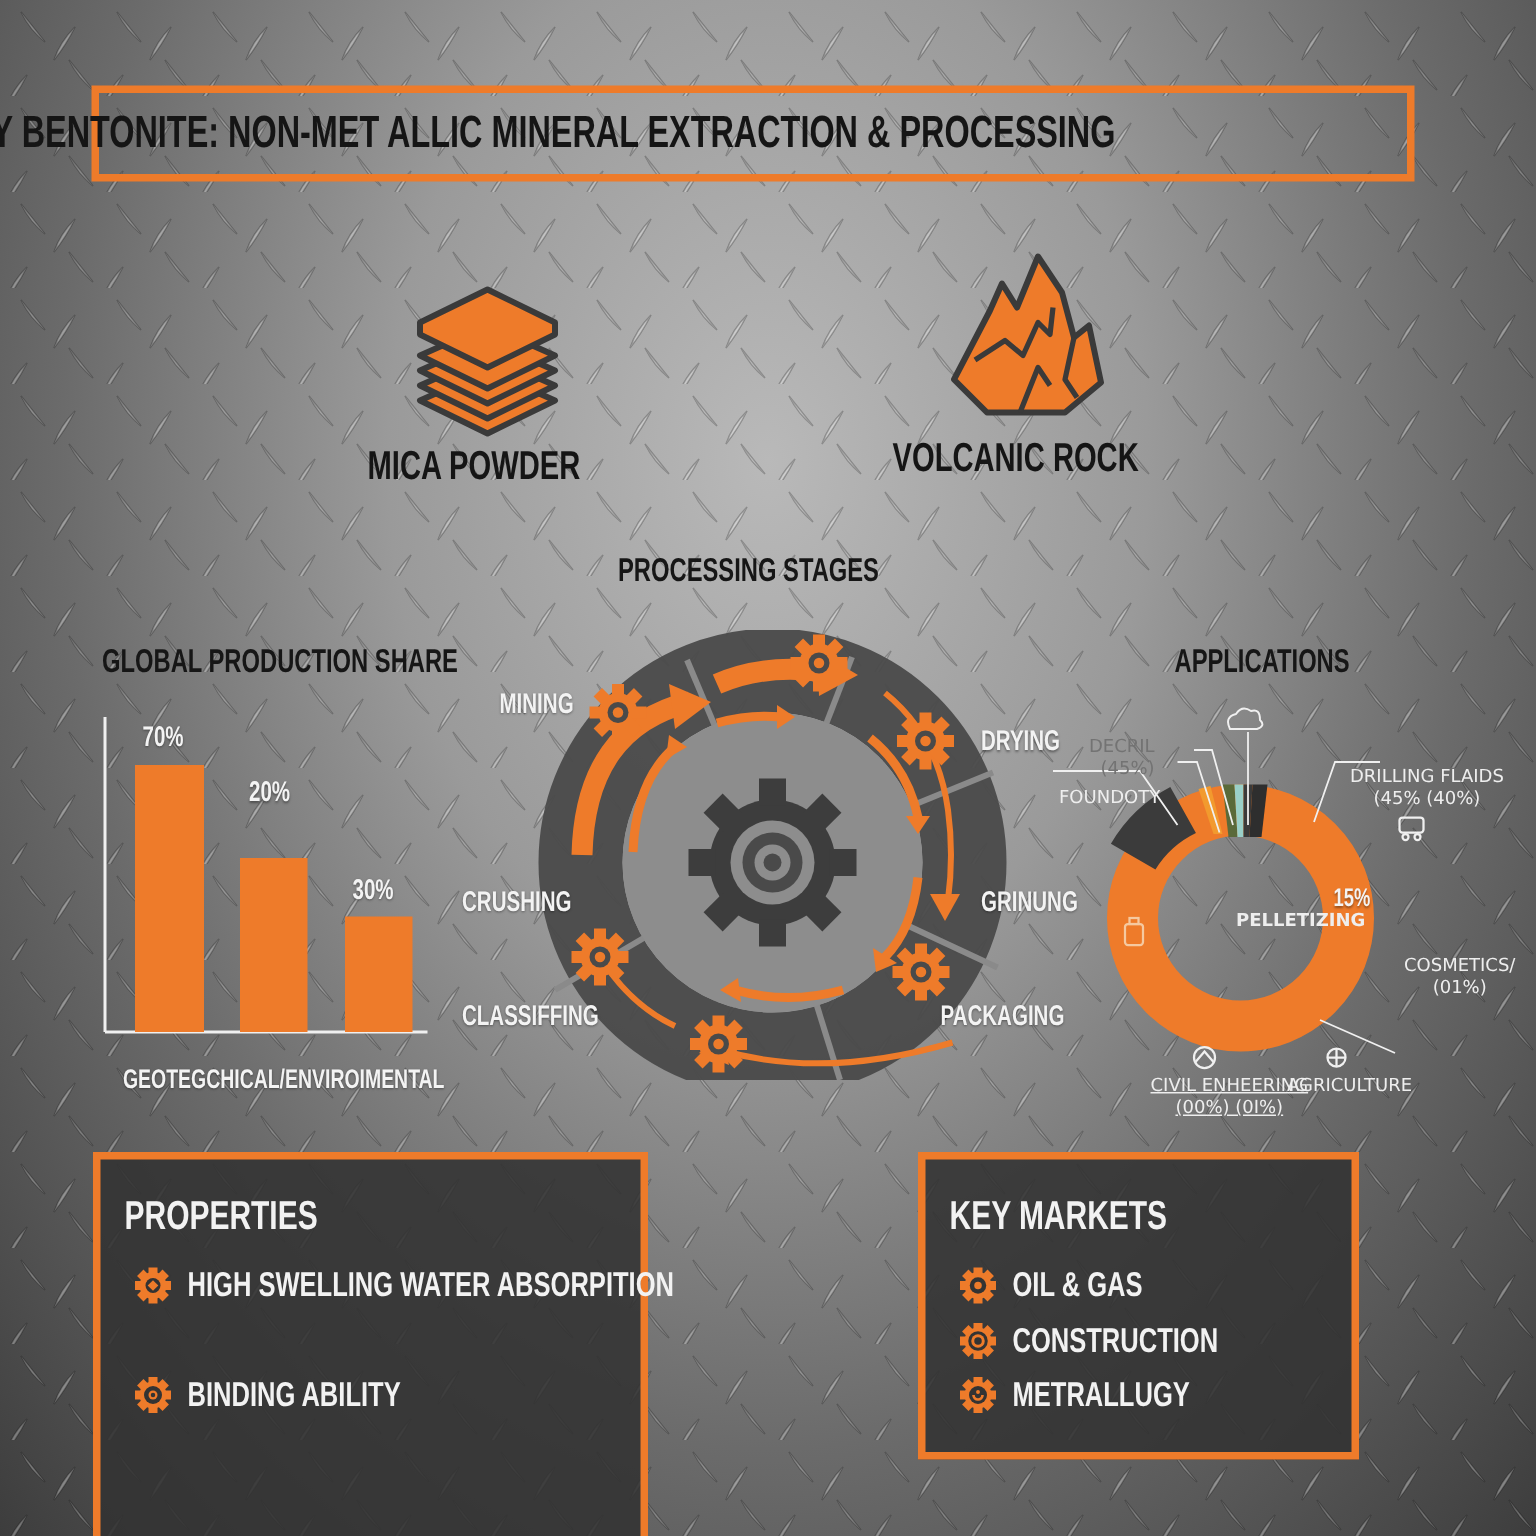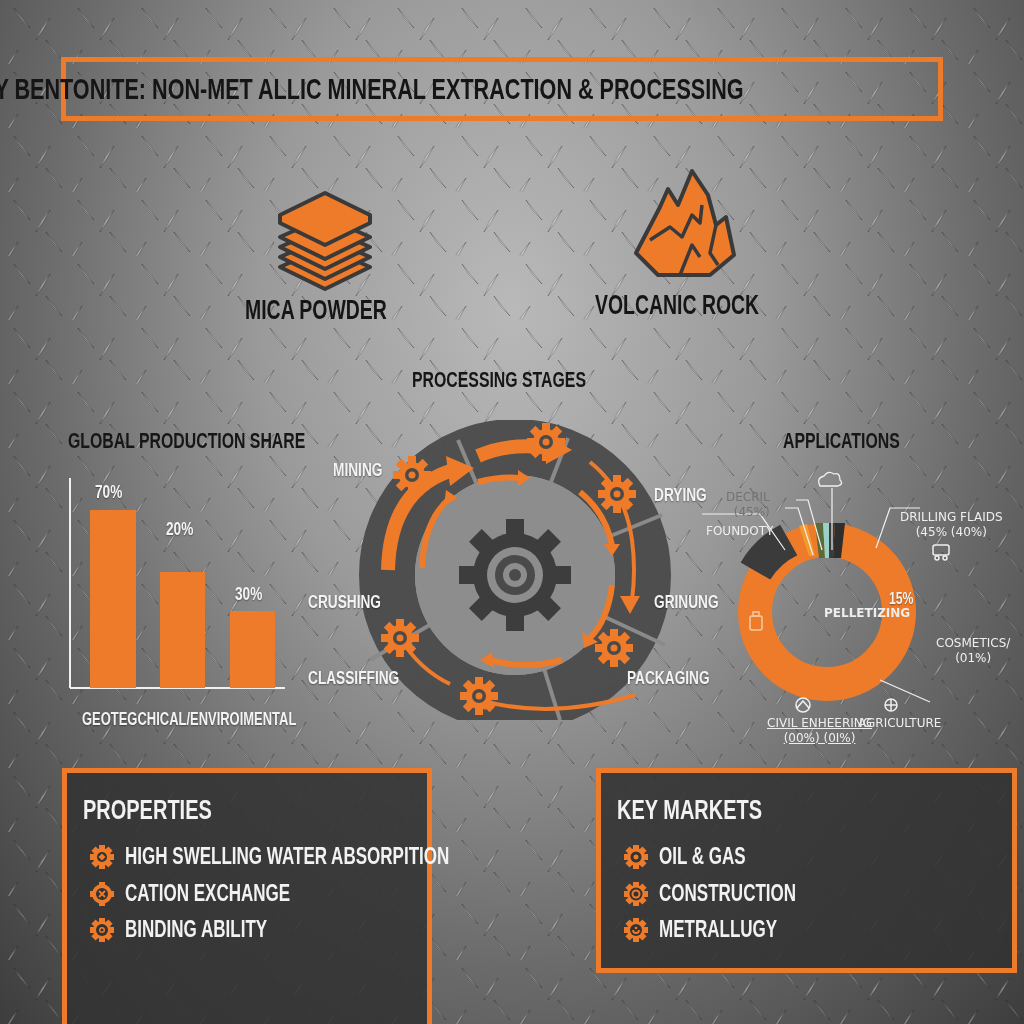--- a/index.html
+++ b/index.html
@@ -306,52 +306,40 @@
           <g transform="rotate(45)">
             <rect x="-3" y="-12" width="6" height="24"></rect>
             <rect x="-12" y="-3" width="24" height="6"></rect>
           </g>
         </g>
         <circle r="5" fill="#333"></circle>
         <rect x="-2.5" y="-2.5" width="5" height="5" transform="rotate(45)" fill="#ee7b2a"></rect>
       </svg>
     <span class="txt cond">HIGH SWELLING WATER ABSORPITION</span>
   </div>
-  <div class="item" style="top:107px;">
-    <svg class="gearico" viewBox="-13 -13 26 26">
-        <g fill="#ee7b2a">
-          <circle r="10"></circle>
-          <rect x="-3" y="-12" width="6" height="24"></rect>
-          <rect x="-12" y="-3" width="24" height="6"></rect>
-        </g>
-        <circle r="6" fill="#333"></circle>
-        <path d="M-3 -3 L3 3 M3 -3 L-3 3" stroke="#ee7b2a" stroke-width="1.8"></path>
-      </svg>
-    <span class="txt cond">CATION EXCHANGE</span>
-  </div>
   <div class="item" style="top:143px;">
     <svg class="gearico" viewBox="-13 -13 26 26">
         <g fill="#ee7b2a">
           <circle r="9"></circle>
           <rect x="-3" y="-12" width="6" height="24"></rect>
           <rect x="-12" y="-3" width="24" height="6"></rect>
           <g transform="rotate(45)">
             <rect x="-3" y="-12" width="6" height="24"></rect>
             <rect x="-12" y="-3" width="24" height="6"></rect>
           </g>
         </g>
         <circle r="6" fill="#333"></circle>
         <circle r="3" fill="#ee7b2a"></circle>
         <circle r="1.5" fill="#333"></circle>
       </svg>
     <span class="txt cond">BINDING ABILITY</span>
   </div>
 </div>
 
-<div class="card" style="left:596px; top:768px; width:421px; height:205px;">
+<div class="card" style="left:612px; top:768px; width:294px; height:205px;">
   <span class="head cond">KEY MARKETS</span>
   <div class="item" style="top:70px;">
     <svg class="gearico" viewBox="-13 -13 26 26">
         <g fill="#ee7b2a">
           <circle r="9"></circle>
           <rect x="-3" y="-12" width="6" height="24"></rect>
           <rect x="-12" y="-3" width="24" height="6"></rect>
           <g transform="rotate(45)">
             <rect x="-3" y="-12" width="6" height="24"></rect>
             <rect x="-12" y="-3" width="24" height="6"></rect>

